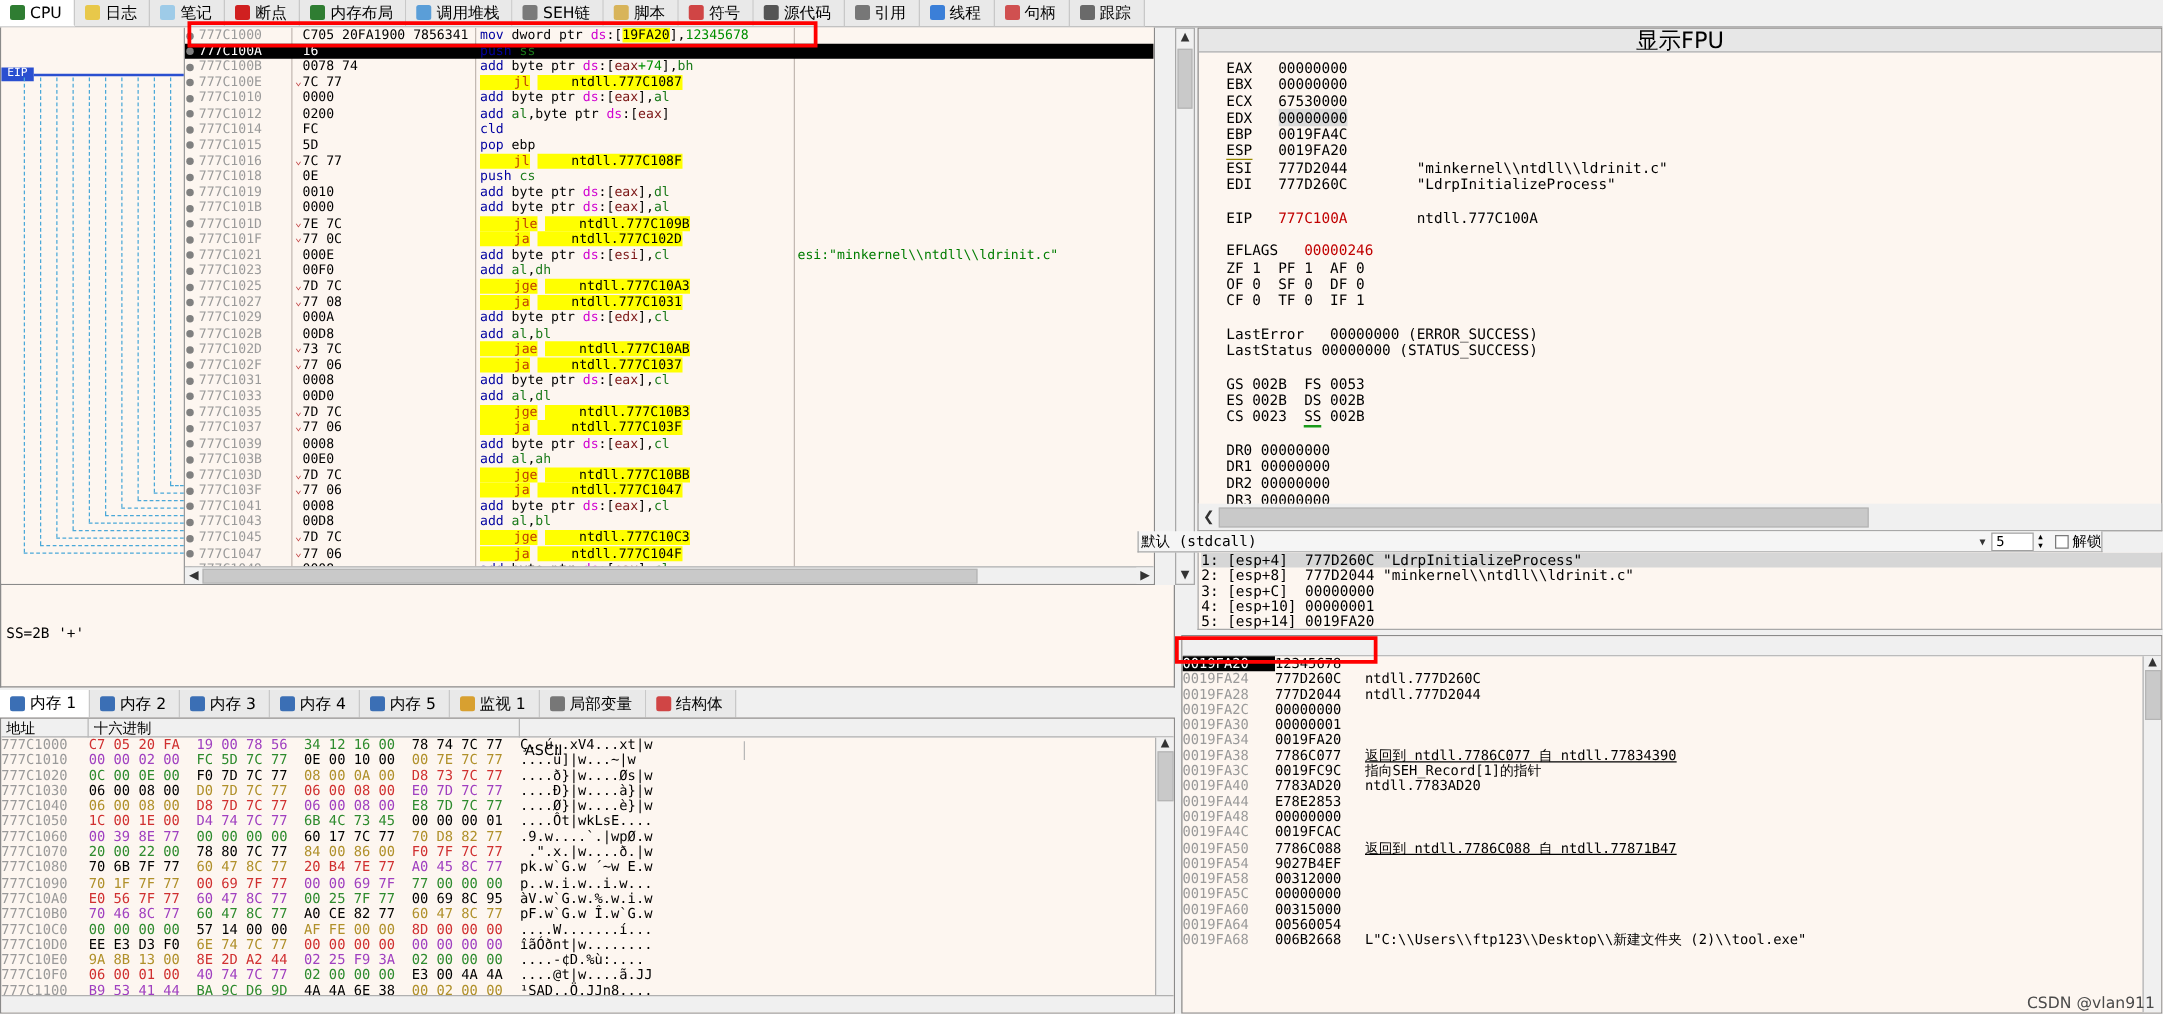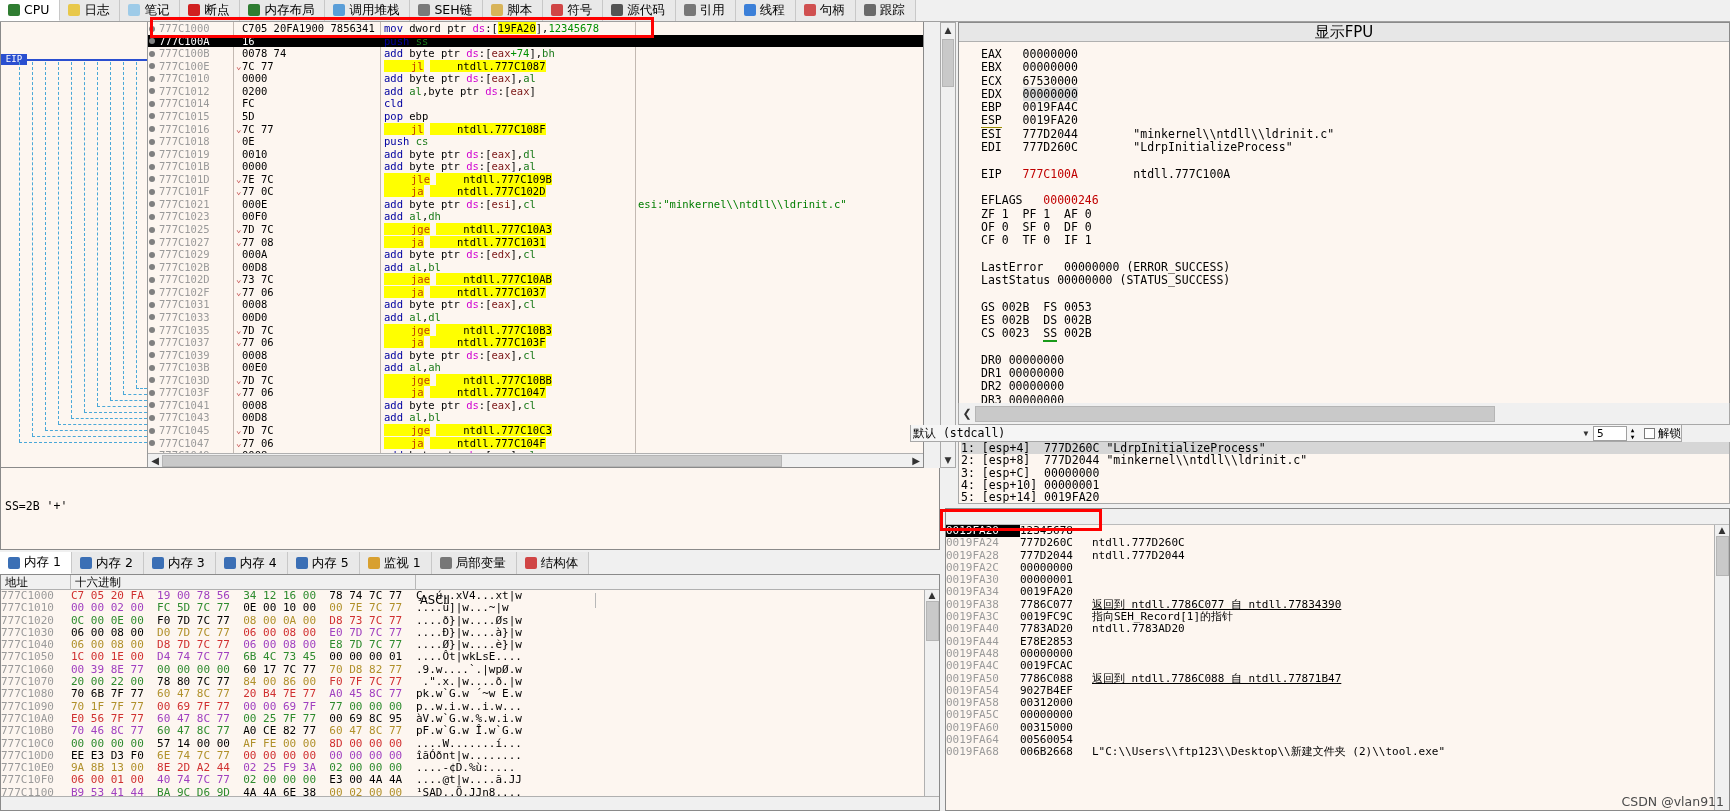--- a/index.html
+++ b/index.html
@@ -90,21 +90,21 @@
     display:flex; flex-direction:column; align-items:center;
   }
   .reg-scroll .btn { width:14px; height:14px; font-size:9px; color:#333; text-align:center; line-height:14px;}
   .reg-scroll .thumb { width:12px; height:48px; background:#c9c9c9; border:1px solid #b5b5b5; margin-top:2px;}
 
   .regpanel {
     position:absolute; left:958px; top:22px; width:772px; height:403px;
     background:#fdf6f0; border:1px solid #8a8a8a; overflow:hidden;
   }
   .fpu-header {
-    height:19px; line-height:19px; text-align:center; font-size:15px;
+    height:19px; line-height:19px; text-align:center; font-size:18px;
     background:#e7e7e7; border-bottom:1px solid #b0b0b0; color:#000;
   }
   .regtext {
     font-family:"DejaVu Sans Mono", monospace; font-size:11.5px;
     line-height:13.3px; padding:6px 0 0 22px; white-space:pre; color:#000;
   }
   .rv-red { color:#c00000; }
   .rv-mod { background:#dcdcdc; }
   .rv-str { color:#000; }
   .u-ylw { border-bottom:1px solid #9a8b00; }

